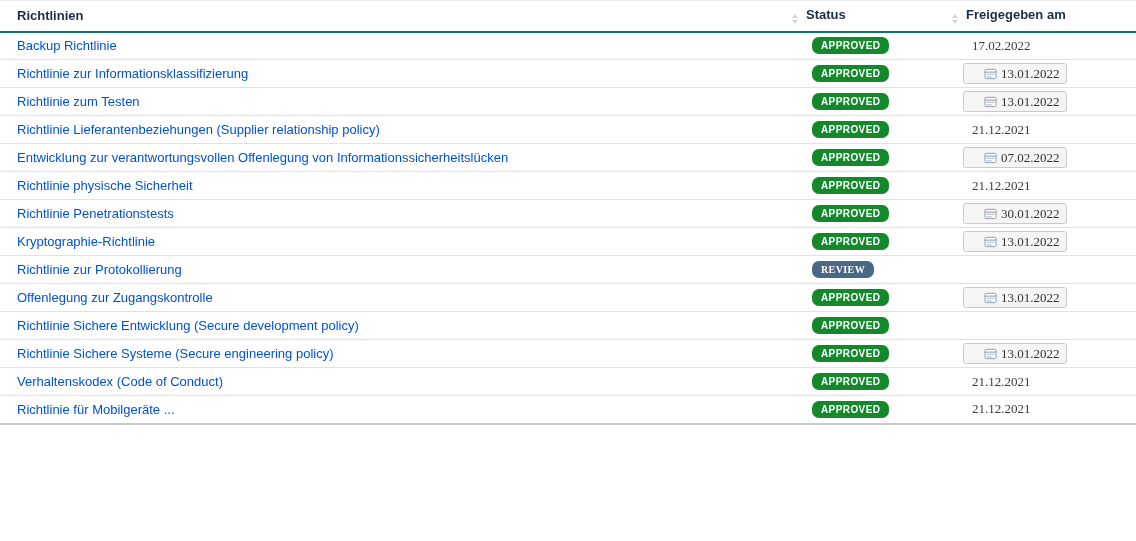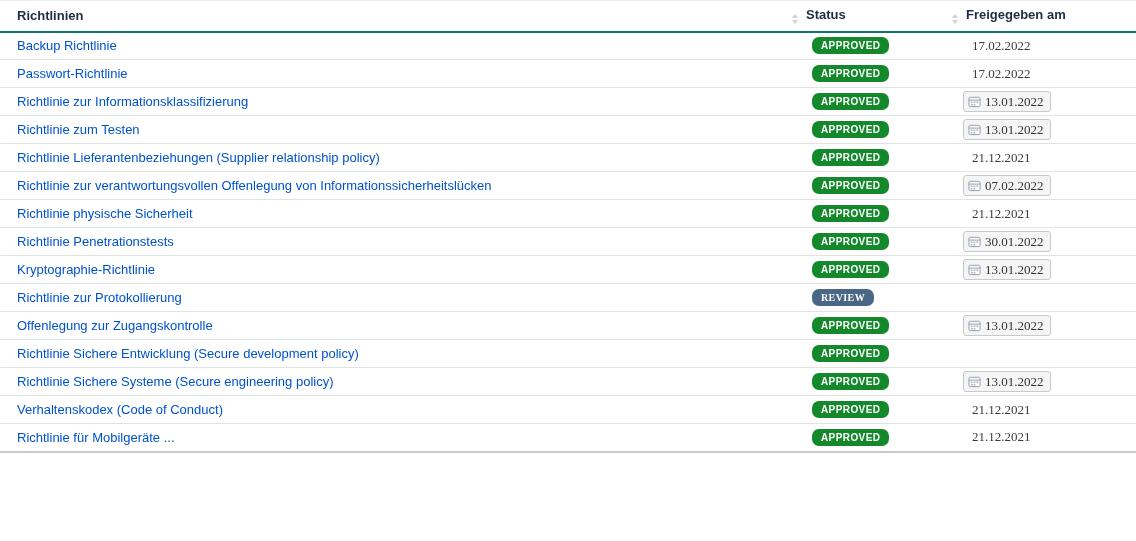--- a/index.html
+++ b/index.html
@@ -87,21 +87,21 @@
   }
 
   .date-lozenge {
     display: inline-flex;
     align-items: center;
     gap: 4px;
     margin-left: -9px;
     background: #f5f5f5;
     border: 1px solid #c9c9c9;
     border-radius: 3px;
-    padding: 1px 6px 1px 4px;
+    padding: 1px 6px 1px 20px;
     color: #333333;
     font-size: 13px;
     line-height: 17px;
   }
   .plain-date { color: #3b3b3b; font-size: 13px; }
   .cal-icon { display: inline-flex; align-items: center; }
 </style>
 </head>
 <body>
 
@@ -137,32 +137,20 @@
     </td>
     <td class="col-status">
       <span class="lozenge" style="background: rgb(20, 137, 44);">APPROVED</span>
     </td>
     <td class="col-date">
       
       <span class="plain-date">17.02.2022</span>
     </td>
   </tr>
 
-  <tr>
-    <td class="col-name">
-      <a class="policy-link" href="#">Passwort-Richtlinie</a>
-    </td>
-    <td class="col-status">
-      <span class="lozenge" style="background: rgb(20, 137, 44);">APPROVED</span>
-    </td>
-    <td class="col-date">
-      
-      <span class="plain-date">17.02.2022</span>
-    </td>
-  </tr>
 
   <tr>
     <td class="col-name">
       <a class="policy-link" href="#">Richtlinie zur Informationsklassifizierung</a>
     </td>
     <td class="col-status">
       <span class="lozenge" style="background: rgb(20, 137, 44);">APPROVED</span>
     </td>
     <td class="col-date">
       <span class="date-lozenge">
@@ -217,21 +205,21 @@
       <span class="lozenge" style="background: rgb(20, 137, 44);">APPROVED</span>
     </td>
     <td class="col-date">
       
       <span class="plain-date">21.12.2021</span>
     </td>
   </tr>
 
   <tr>
     <td class="col-name">
-      <a class="policy-link" href="#">Richtlinie zur verantwortungsvollen Offenlegung von Informationssicherheitslücken</a>
+      <a class="policy-link" href="#">Entwicklung zur verantwortungsvollen Offenlegung von Informationssicherheitslücken</a>
     </td>
     <td class="col-status">
       <span class="lozenge" style="background: rgb(20, 137, 44);">APPROVED</span>
     </td>
     <td class="col-date">
       <span class="date-lozenge">
         <span class="cal-icon">
           <svg width="13" height="13" viewBox="0 0 14 14">
             <rect x="1" y="2.5" width="12" height="10" rx="1.5" fill="#fdfdfd" stroke="#8e99ab" stroke-width="1"></rect>
             <line x1="1" y1="5.5" x2="13" y2="5.5" stroke="#8e99ab" stroke-width="1"></line>

